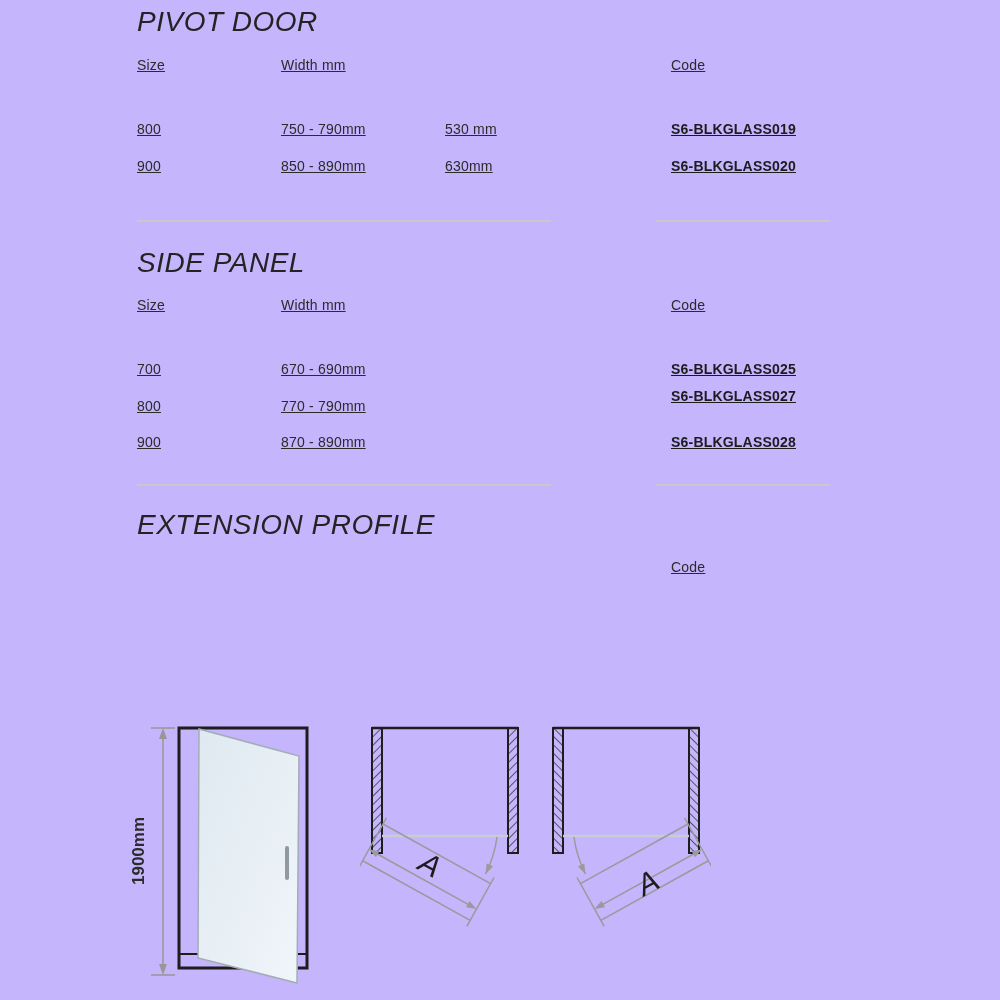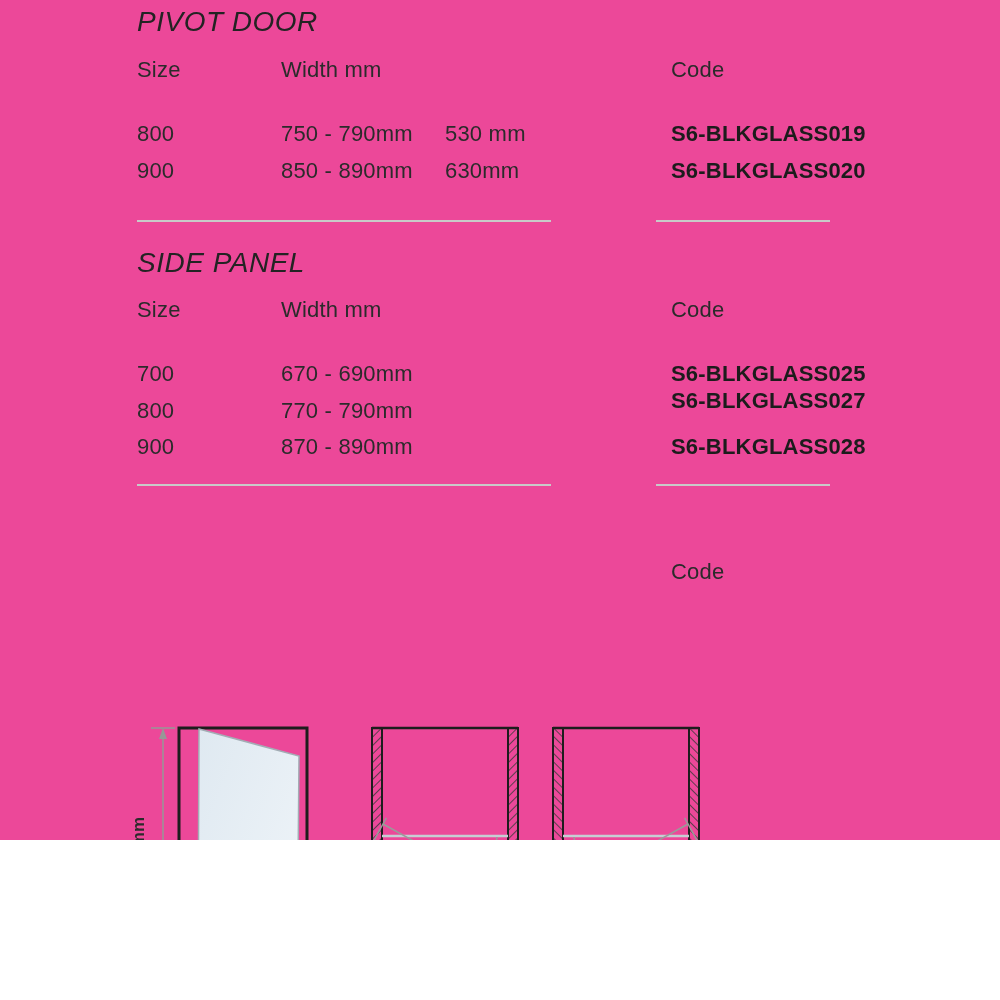--- a/index.html
+++ b/index.html
@@ -1,21 +1,21 @@
 <!DOCTYPE html>
 <html><head>
 <meta charset="utf-8">
 <style>
   html,body{margin:0;padding:0;background:#ffffff;}
   .sheet{
-    position:relative;width:1000px;height:840px;background:#ec4899;overflow:hidden;
+    position:relative;width:1000px;height:1000px;background:#c4b5fd;overflow:hidden;
     font-family:"Liberation Sans", sans-serif;color:#2b2b2b;
   }
   .h{position:absolute;left:137px;font-size:28px;font-style:italic;letter-spacing:.5px;color:#232323;white-space:nowrap;}
-  .t{position:absolute;font-size:22px;letter-spacing:.2px;color:#2b2b2b;white-space:nowrap;line-height:1.18;}
+  .t{position:absolute;font-size:14px;letter-spacing:.2px;color:#2b2b2b;white-space:nowrap;line-height:1.18;text-decoration:underline;}
   .wrap{white-space:normal;width:112px;}
   .code{font-weight:700;color:#1c1c1c;letter-spacing:.2px;}
   .c1{left:137px}.c2{left:281px}.c3{left:445px}.c4{left:671px}
   .divider{position:absolute;height:2px;background:#c9c9c9;}
   .diag{position:absolute;}
 </style>
 </head>
 <body>
 
 <div class="sheet">
@@ -60,20 +60,21 @@
   </div>
   <div>
     <div class="t c1" style="top:434px">900</div>
     <div class="t c2" style="top:434px">870 - 890mm</div>
     <div class="t c4 code" style="top:434px">S6-BLKGLASS028</div>
   </div>
 
   <div class="divider" style="top:484px;left:137px;width:414px"></div>
   <div class="divider" style="top:484px;left:656px;width:174px"></div>
 
+  <div class="h" style="top:509px">EXTENSION PROFILE</div>
   <div class="t c4" style="top:559px">Code</div>
 
   <svg class="diag" style="left:130px;top:712px" width="200" height="290" viewBox="0 0 200 290">
     <defs>
       <linearGradient id="glassGrad" x1="0" y1="0" x2="1" y2="1">
         <stop offset="0" stop-color="#dfe9f1"></stop>
         <stop offset="1" stop-color="#f0f5f9"></stop>
       </linearGradient>
     </defs>
 

